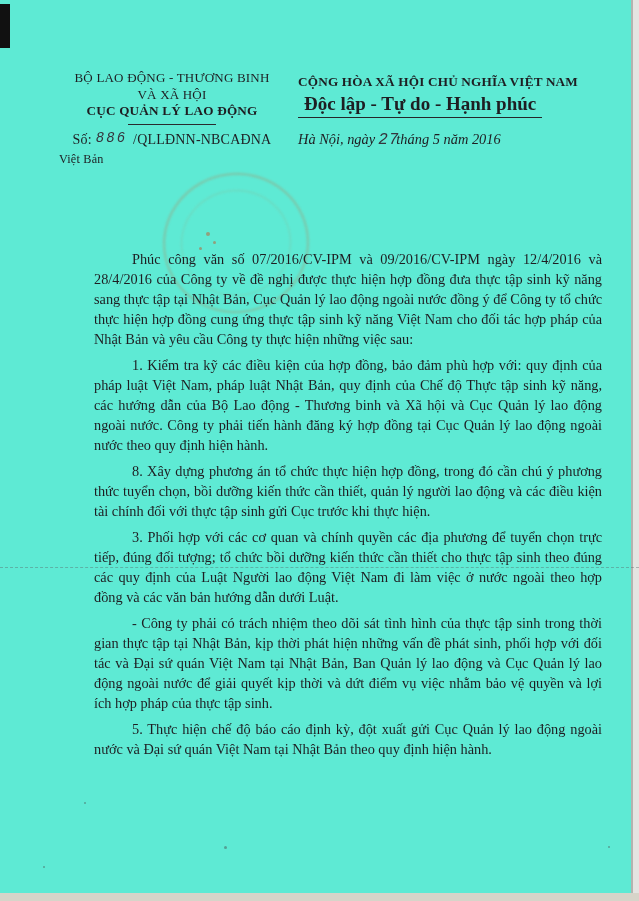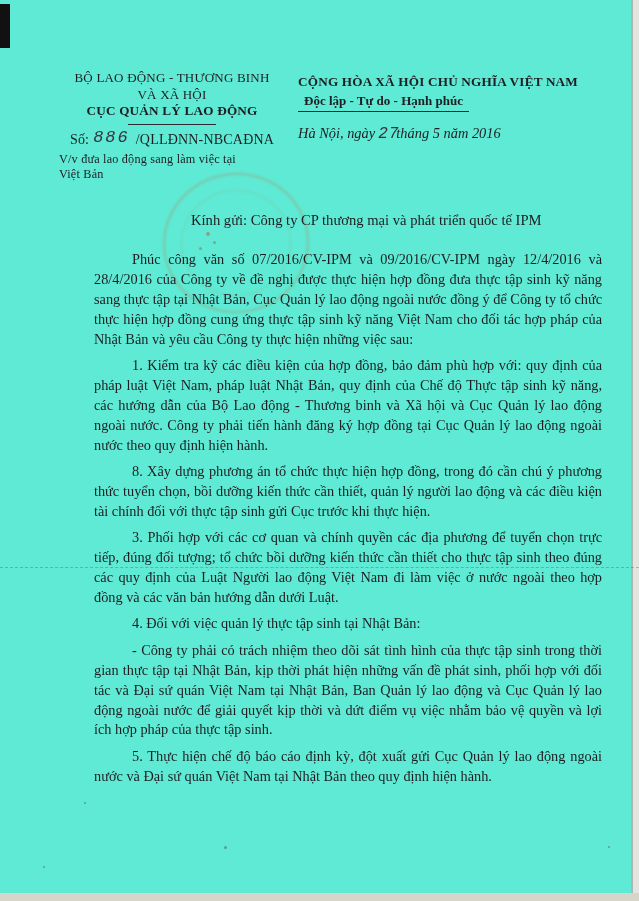--- a/index.html
+++ b/index.html
@@ -28,27 +28,27 @@
     border:1px solid rgba(208,98,46,.18);
   }
   .stamp-dot{position:absolute;border-radius:50%;background:rgba(195,85,40,.5);}
 
   
   .hdr-left{position:absolute;left:52px;top:70px;width:240px;text-align:center;line-height:16.5px;font-size:13px;letter-spacing:.2px;}
   .hdr-left .agency{font-weight:700;font-size:13.2px;}
   .hdr-left .rule{width:88px;height:0;border-top:1.2px solid #2a2a2e;margin:4px auto 7px auto;}
   .num-line{font-size:14px;margin-top:3px;white-space:nowrap;}
   .hand{font-family:Liberation Mono, monospace;font-style:italic;color:#35353d;}
-  .hand-num{font-size:17px;letter-spacing:2px;position:relative;top:-2px;padding:0 6px 0 4px;}
+  .hand-num{font-size:14px;letter-spacing:2px;position:relative;top:-2px;padding:0 6px 0 4px;}
   .subject{font-size:12.2px;line-height:14.5px;text-align:left;padding-left:7px;margin-top:4px;}
 
   
   .hdr-right{position:absolute;left:298px;top:74px;width:314px;}
   .motto1{font-weight:700;font-size:13.2px;letter-spacing:.2px;}
-  .motto2{font-weight:700;font-size:13px;display:inline-block;border-bottom:1.6px solid #26262a;padding:1px 6px 2px 6px;margin-top:2px;}
+  .motto2{font-weight:700;font-size:19px;display:inline-block;border-bottom:1.6px solid #26262a;padding:1px 6px 2px 6px;margin-top:2px;}
   .dateline{font-style:italic;font-size:14.4px;margin-top:13px;white-space:nowrap;}
   .hand-day{font-size:16px;margin:0 -3px 0 3px;letter-spacing:1px;}
 
   .salutation{position:absolute;left:191px;top:212px;font-size:14.6px;white-space:nowrap;}
 
   
   .body-text{position:absolute;left:94px;top:250px;width:508px;text-align:justify;font-size:14.3px;line-height:19.9px;}
   .body-text p{margin:0 0 6.5px 0;text-indent:38px;}
 </style>
 </head>
@@ -72,38 +72,35 @@
 
   <div class="hdr-left">
     <div>BỘ LAO ĐỘNG - THƯƠNG BINH</div>
     <div>VÀ XÃ HỘI</div>
     <div class="agency">CỤC QUẢN LÝ LAO ĐỘNG</div>
     <div class="rule"></div>
     <div class="num-line">
       <span>Số:</span><span class="hand hand-num">886</span><span>/QLLĐNN-NBCAĐNA</span>
     </div>
     <div class="subject">
-      <div>V/v đưa lao động sang làm việc tại</div>
       <div>Việt Bản</div>
     </div>
   </div>
 
   <div class="hdr-right">
     <div class="motto1">CỘNG HÒA XÃ HỘI CHỦ NGHĨA VIỆT NAM</div>
     <div><span class="motto2">Độc lập - Tự do - Hạnh phúc</span></div>
     <div class="dateline">
       <span>Hà Nội,  ngày</span><span class="hand hand-day">27</span><span>tháng  5 năm 2016</span>
     </div>
   </div>
 
-  <div class="salutation">Kính gửi: Công ty CP thương mại và phát triển quốc tế IPM</div>
 
   <div class="body-text">
     <p>Phúc công văn số 07/2016/CV-IPM và 09/2016/CV-IPM ngày 12/4/2016 và 28/4/2016 của Công ty về đề nghị được thực hiện hợp đồng đưa thực tập sinh kỹ năng sang thực tập tại Nhật Bản, Cục Quản lý lao động ngoài nước đồng ý để Công ty tổ chức thực hiện hợp đồng cung ứng thực tập sinh kỹ năng Việt Nam cho đối tác hợp pháp của Nhật Bản và yêu cầu Công ty thực hiện những việc sau:</p>
     <p>1. Kiểm tra kỹ các điều kiện của hợp đồng, bảo đảm phù hợp với: quy định của pháp luật Việt Nam, pháp luật Nhật Bản, quy định của Chế độ Thực tập sinh kỹ năng, các hướng dẫn của Bộ Lao động - Thương binh và Xã hội và Cục Quản lý lao động ngoài nước. Công ty phải tiến hành đăng ký hợp đồng tại Cục Quản lý lao động ngoài nước theo quy định hiện hành.</p>
     <p>8. Xây dựng phương án tổ chức thực hiện hợp đồng, trong đó cần chú ý phương thức tuyển chọn, bồi dưỡng kiến thức cần thiết, quản lý người lao động và các điều kiện tài chính đối với thực tập sinh gửi Cục trước khi thực hiện.</p>
     <p>3. Phối hợp với các cơ quan và chính quyền các địa phương để tuyển chọn trực tiếp, đúng đối tượng; tổ chức bồi dưỡng kiến thức cần thiết cho thực tập sinh theo đúng các quy định của Luật Người lao động Việt Nam đi làm việc ở nước ngoài theo hợp đồng và các văn bản hướng dẫn dưới Luật.</p>
-    <p>4. Đối với việc quản lý thực tập sinh tại Nhật Bản:</p>
     <p>- Công ty phải có trách nhiệm theo dõi sát tình hình của thực tập sinh trong thời gian thực tập tại Nhật Bản, kịp thời phát hiện những vấn đề phát sinh, phối hợp với đối tác và Đại sứ quán Việt Nam tại Nhật Bản, Ban Quản lý lao động và Cục Quản lý lao động ngoài nước để giải quyết kịp thời và dứt điểm vụ việc nhằm bảo vệ quyền và lợi ích hợp pháp của thực tập sinh.</p>
     <p>5. Thực hiện chế độ báo cáo định kỳ, đột xuất gửi Cục Quản lý lao động ngoài nước và Đại sứ quán Việt Nam tại Nhật Bản theo quy định hiện hành.</p>
   </div>
 
 </div>
 
 </body></html>

